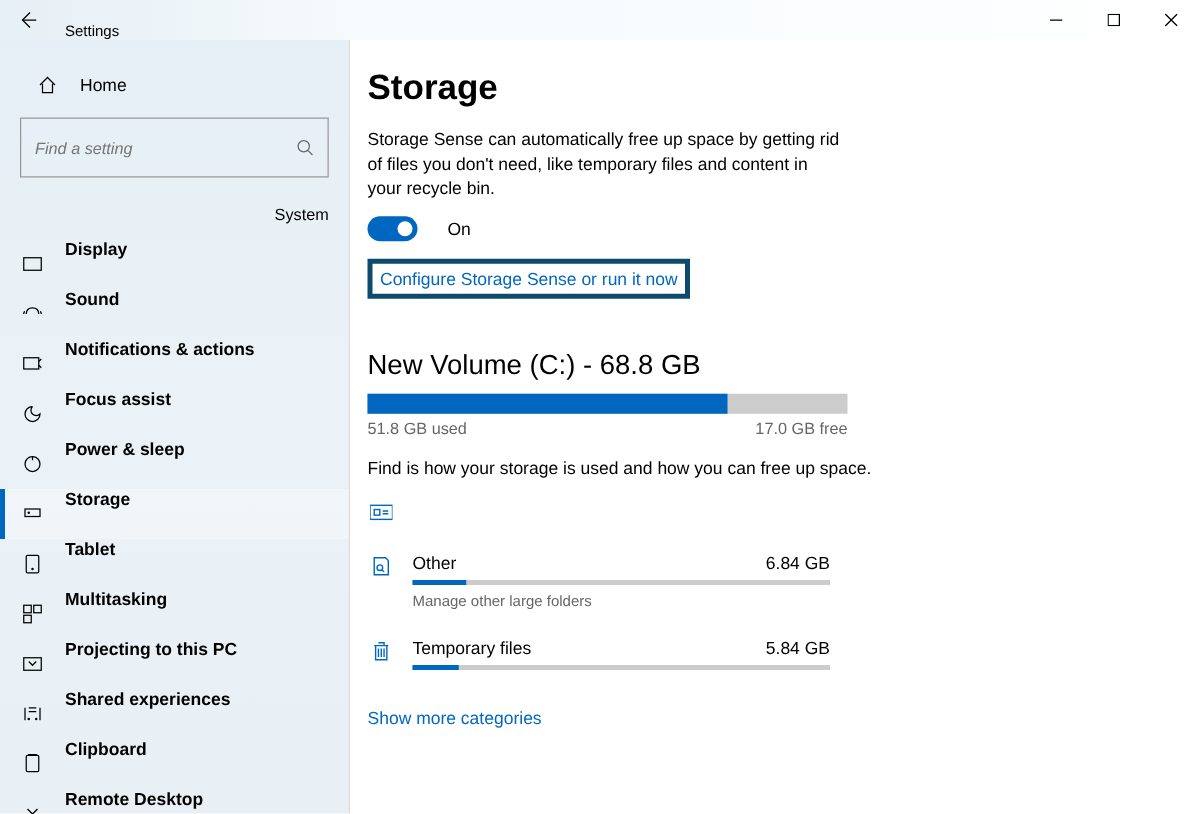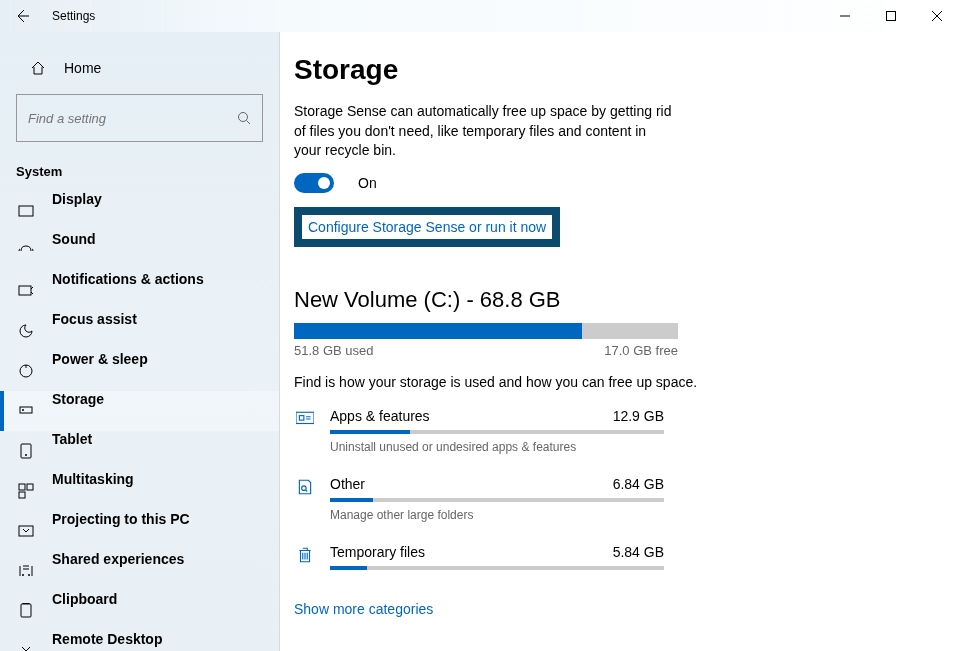--- a/index.html
+++ b/index.html
@@ -1,47 +1,47 @@
 <!DOCTYPE html>
 <html><head>
 <meta charset="utf-8">
 <style>
 * { margin: 0; padding: 0; box-sizing: border-box; font-family: "Segoe UI", sans-serif; }
 body { width: 960px; height: 651px; overflow: hidden; background: #fff; }
 .window { display: flex; flex-direction: column; height: 100%; }
 .titlebar { height: 32px; display: flex; align-items: center; justify-content: space-between; background: linear-gradient(to right, #e6eff5, #f5fafd 30%, #fff); }
-.titlebar-left { display: flex; align-items: center; }
+.titlebar-left { display: flex; align-items: flex-end; }
 .back-btn { width: 44px; height: 32px; display: flex; align-items: center; justify-content: center; cursor: pointer; }
 .title-text { font-size: 12px; margin-left: 8px; }
 .titlebar-right { display: flex; }
 .win-btn { width: 46px; height: 32px; display: flex; align-items: center; justify-content: center; cursor: pointer; }
 .body-area { flex: 1; display: flex; overflow: hidden; }
 .sidebar { width: 280px; background: linear-gradient(to bottom, #e6eff5, #eaf2f7 50%, #e8f0f5); display: flex; flex-direction: column; padding-top: 18px; border-right: 1px solid #d9d9d9; }
 .home-row { display: flex; align-items: center; height: 36px; padding: 0 28px; cursor: pointer; }
 .home-row .icon { width: 20px; display:flex; justify-content:center; }
 .home-row .lbl { margin-left: 16px; font-size: 14px; }
 .search-wrap { padding: 8px 16px 14px; }
 .search-box { width: 100%; height: 48px; border: 1px solid #999; background: transparent; display: flex; align-items: center; padding: 0 11px; }
 .search-box input { flex: 1; border: none; outline: none; background: transparent; font-size: 13px; color: #666; font-style: italic; }
-.section-title { font-size: 13px; font-weight: 700; padding: 8px 16px 12px; }
+.section-title { font-size: 13px; font-weight: 400; padding: 8px 16px 12px; text-align: right; }
 .nav { flex: 1; overflow-y: auto; }
 .nav-item { height: 40px; display: flex; padding: 0 16px; cursor: pointer; position: relative; font-weight: bold; }
 .nav-item .icon { width: 20px; display: flex; justify-content: center; align-items: center; }
 .nav-item .lbl { margin-left: 16px; font-size: 14px; }
 .nav-item.active::before { content: ""; position: absolute; left: 0; top: 0; bottom: 0; width: 4px; background: #0067c0; }
 .nav-item.active { background: rgba(255,255,255,0.3); }
 .content { flex: 1; overflow-y: auto; padding: 22px 52px 20px 14px; }
 .page-title { font-size: 28px; font-weight: 600; margin-bottom: 16px; }
 .desc { font-size: 14px; max-width: 380px; line-height: 1.4; margin-bottom: 12px; }
 .toggle-row { display: flex; align-items: center; margin-bottom: 14px; }
 .toggle { width: 40px; height: 20px; border-radius: 10px; background: #0067c0; position: relative; cursor: pointer; }
 .toggle::after { content: ""; position: absolute; width: 12px; height: 12px; border-radius: 50%; background: #fff; top: 4px; right: 4px; }
 .toggle-label { margin-left: 24px; font-size: 14px; }
 .link { color: #0067c0; font-size: 14px; cursor: pointer; }
-.link-boxed { display: inline-block; border: 8px solid #0c4a6e; padding: 4px 6px; margin-bottom: 40px; }
+.link-boxed { display: inline-block; border: 4px solid #0c4a6e; padding: 4px 6px; margin-bottom: 40px; }
 .volume-title { font-size: 22px; font-weight: 400; margin-bottom: 10px; }
 .usage-bar { width: 384px; height: 16px; background: #ccc; margin-bottom: 4px; position: relative; }
 .usage-fill { height: 100%; background: #0067c0; }
 .usage-labels { width: 384px; display: flex; justify-content: space-between; font-size: 13px; color: #666; margin-bottom: 16px; }
 .usage-desc { font-size: 14px; margin-bottom: 18px; }
 .cat-list { display: flex; flex-direction: column; gap: 22px; margin-bottom: 24px; }
 .cat { display: flex; gap: 14px; }
 .cat-icon { width: 22px; display: flex; justify-content: center; padding-top: 2px; color: #0067c0; }
 .cat-body { flex: 1; max-width: 334px; }
 .cat-head { display: flex; justify-content: space-between; font-size: 14px; margin-bottom: 6px; }
@@ -237,30 +237,20 @@
 
       <div class="cat-list" id="cats">
           <div class="cat">
             <div class="cat-icon">
               <svg width="18" height="18" viewBox="0 0 16 16">
                 <rect x="0" y="2" width="16" height="10" stroke="#0067c0" fill="none"></rect>
                 <rect x="3" y="5" width="4" height="4" stroke="#0067c0" fill="none"></rect>
                 <path d="M9 6 H13 M9 8 H13" stroke="#0067c0"></path>
               </svg>
             </div>
-            <div class="cat-body">
-              <div class="cat-head">
-                <span>Apps &amp; features</span>
-                <span>12.9 GB</span>
-              </div>
-              <div class="cat-bar">
-                <div class="cat-fill" style="width:24%"></div>
-              </div>
-              <div class="cat-sub">Uninstall unused or undesired apps &amp; features</div>
-            </div>
           </div>
           <div class="cat">
             <div class="cat-icon">
               <svg width="18" height="18" viewBox="0 0 16 16">
                 <path d="M3 2 H11 L13 4 V14 H3 Z" stroke="#0067c0" fill="none"></path>
                 <circle cx="7" cy="9" r="2" stroke="#0067c0" fill="none"></circle>
                 <path d="M8.5 10.5 L10 12" stroke="#0067c0"></path>
               </svg>
             </div>
             <div class="cat-body">

